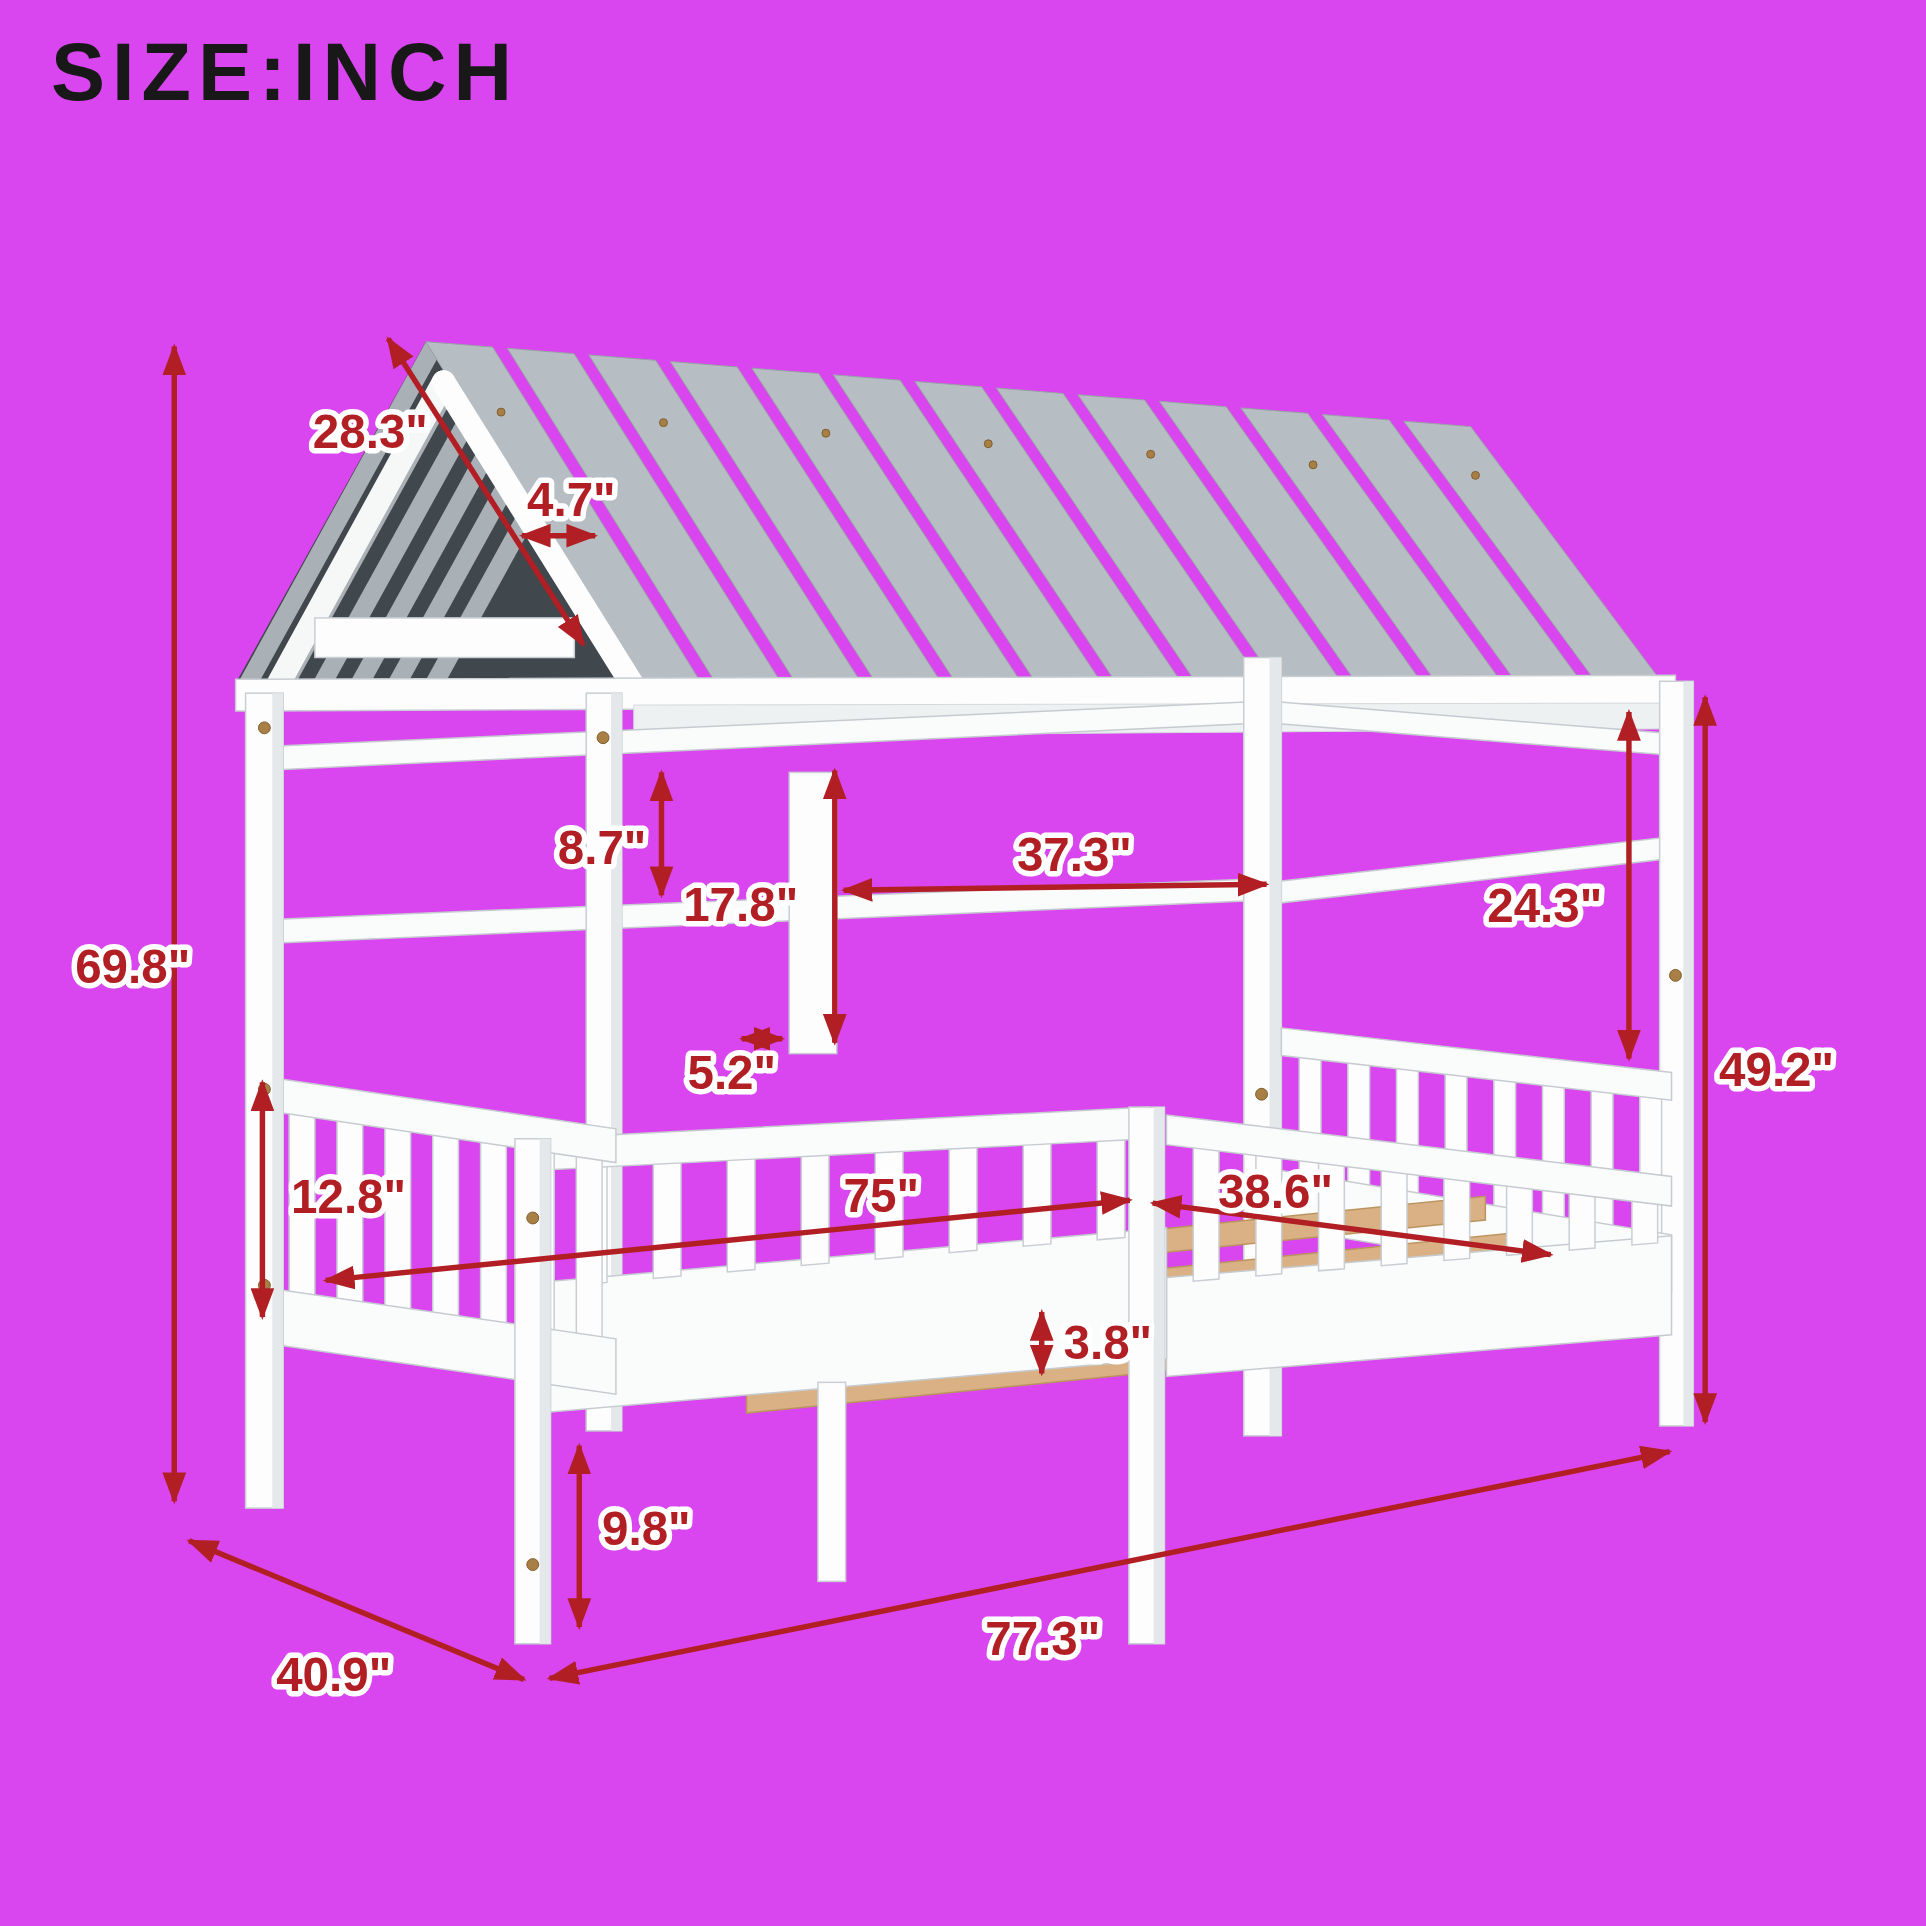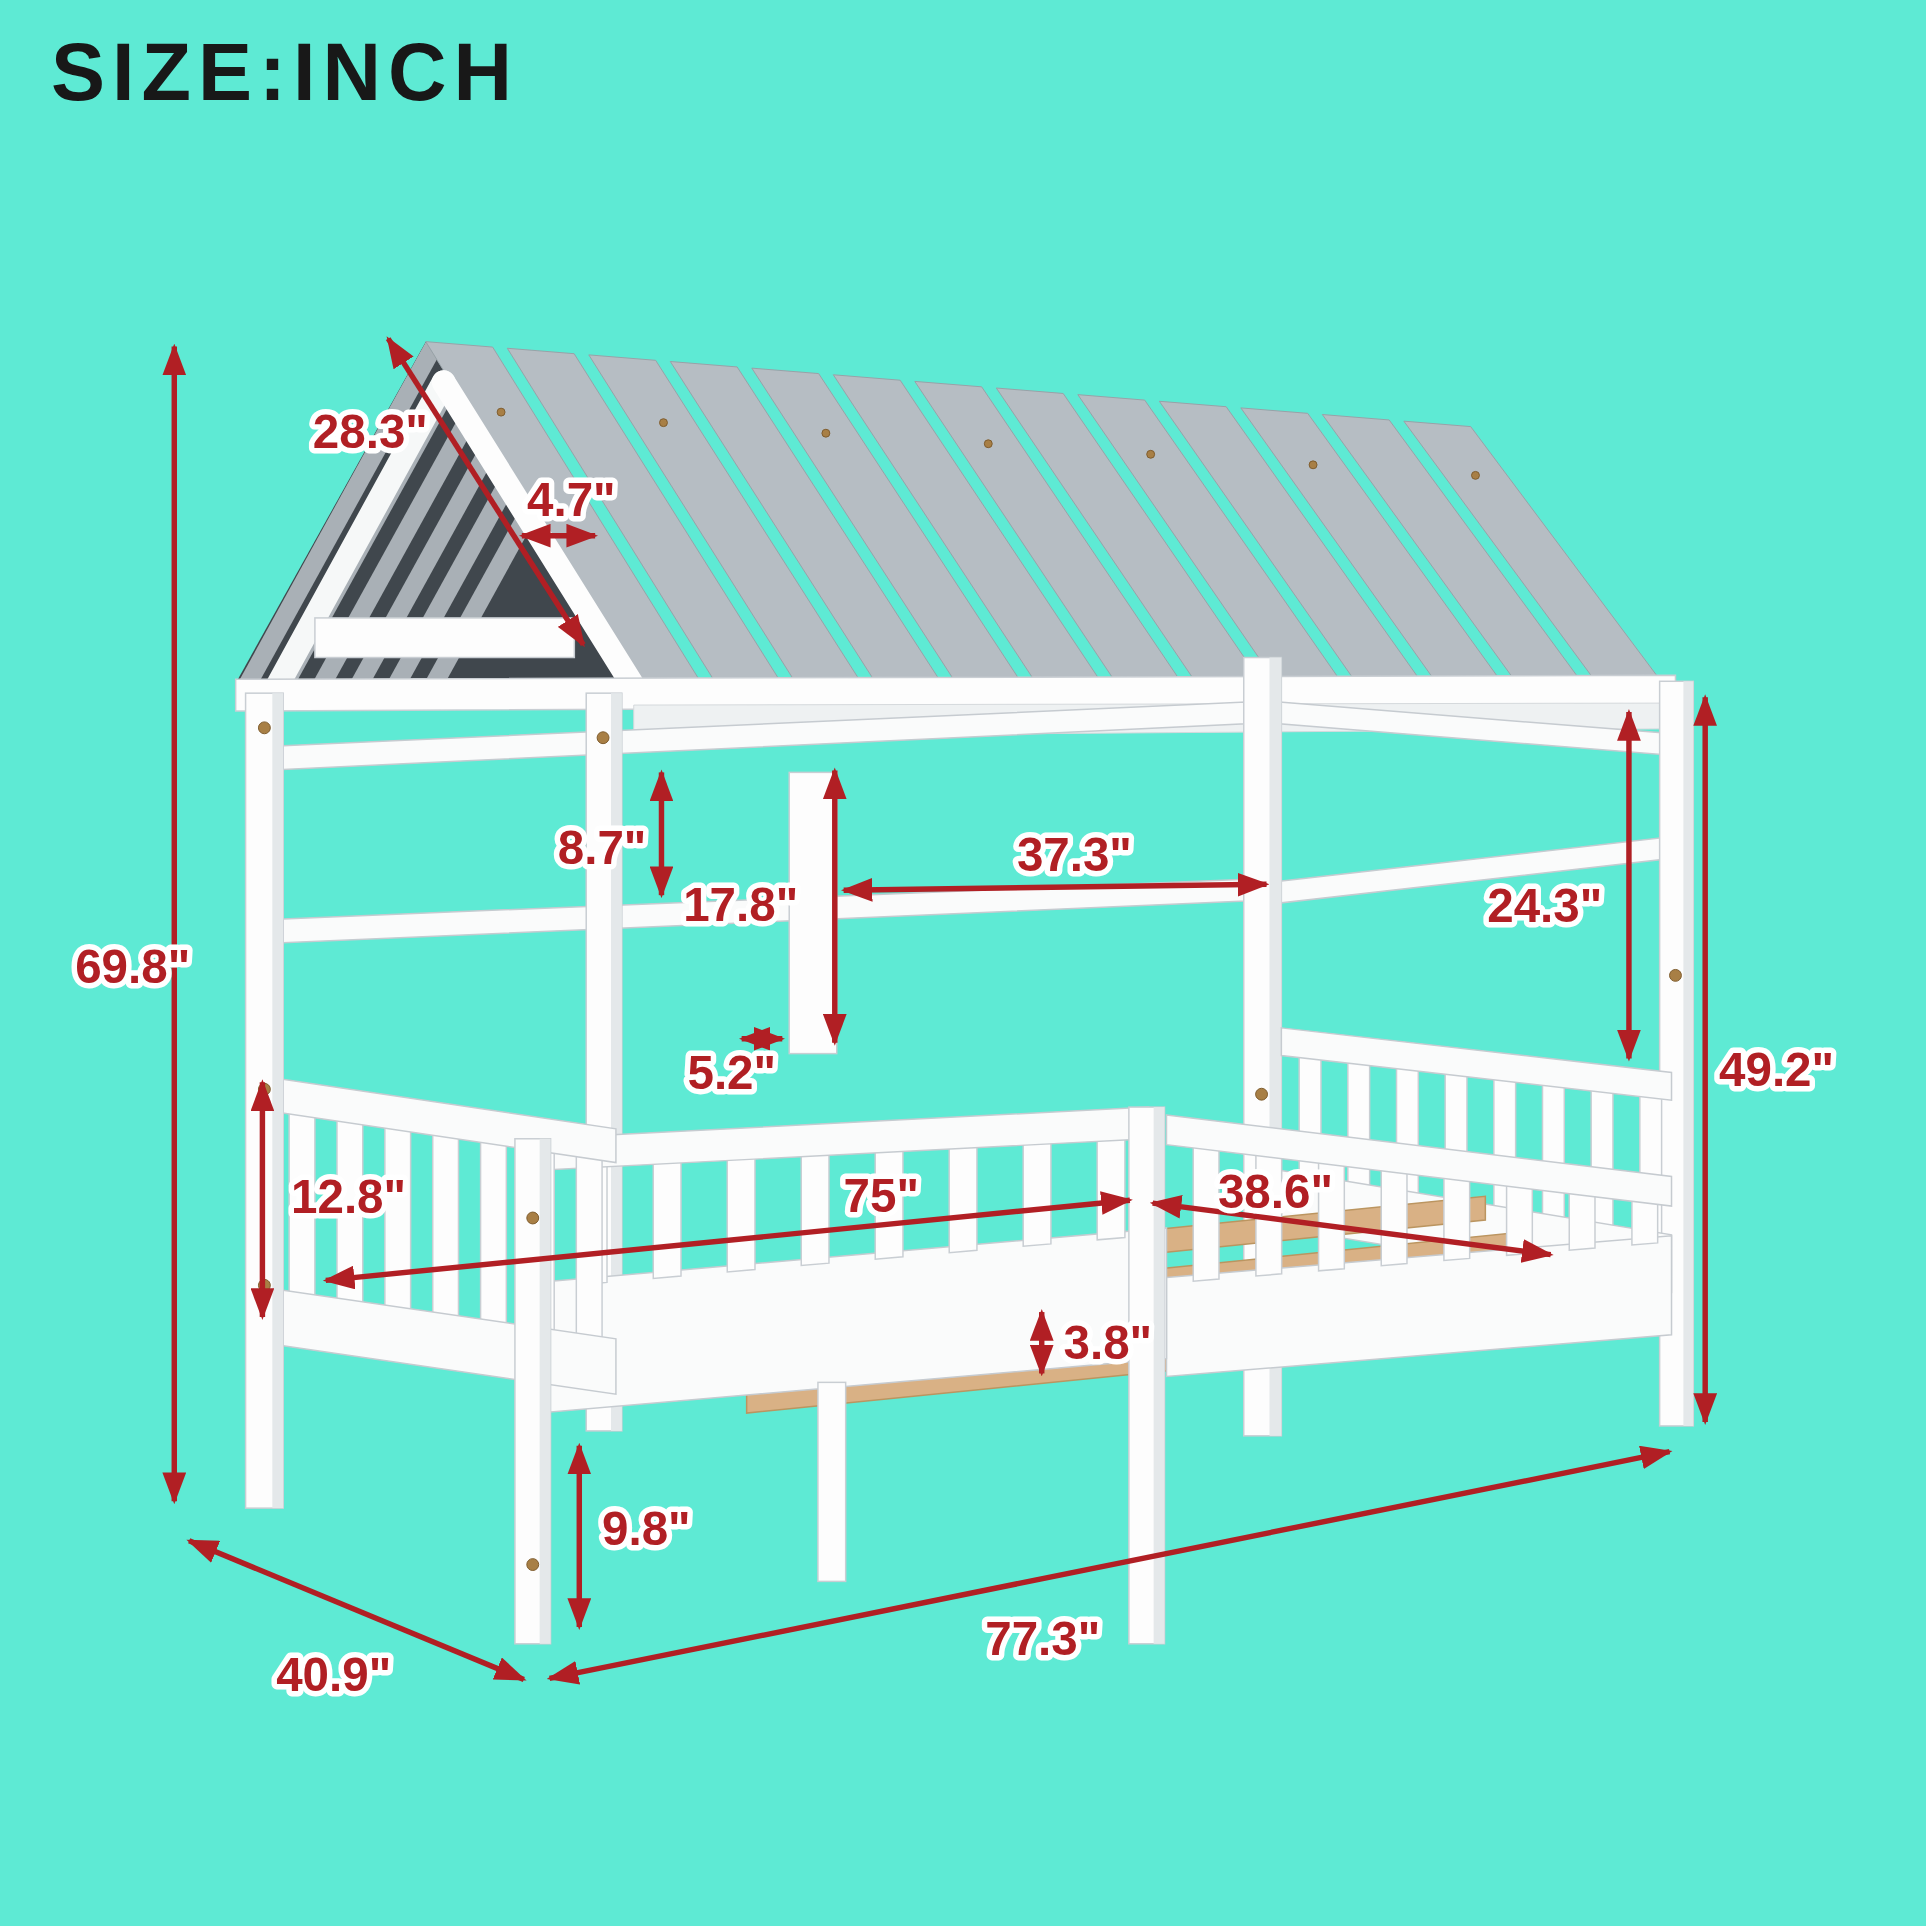--- a/index.html
+++ b/index.html
@@ -1,16 +1,16 @@
 <!DOCTYPE html>
 <html><head>
 <meta charset="utf-8">
 <style>
   html,body{margin:0;padding:0;background:#ffffff;}
-  .stage{position:relative;width:1927px;height:1927px;background:#5eead4;overflow:hidden;
+  .stage{position:relative;width:1927px;height:1927px;background:#d946ef;overflow:hidden;
          font-family:"Liberation Sans", sans-serif;}
   .page-title{position:absolute;left:51px;top:26px;font-size:81px;font-weight:700;
               letter-spacing:7px;color:#181818;white-space:nowrap;}
   svg{position:absolute;left:0;top:0;}
   .dim-label{font-family:"Liberation Sans",sans-serif;font-weight:700;font-size:48px;
              fill:#b11f24;stroke:#ffffff;stroke-width:11px;paint-order:stroke;
              stroke-linejoin:round;}
   .dim-line{stroke:#b11f24;stroke-width:5.5;fill:none;}
   .beam{fill:#fdfdfd;stroke:#c9ced3;stroke-width:1.5;}
   .beam-shade{fill:#e4e8ea;stroke:none;}

